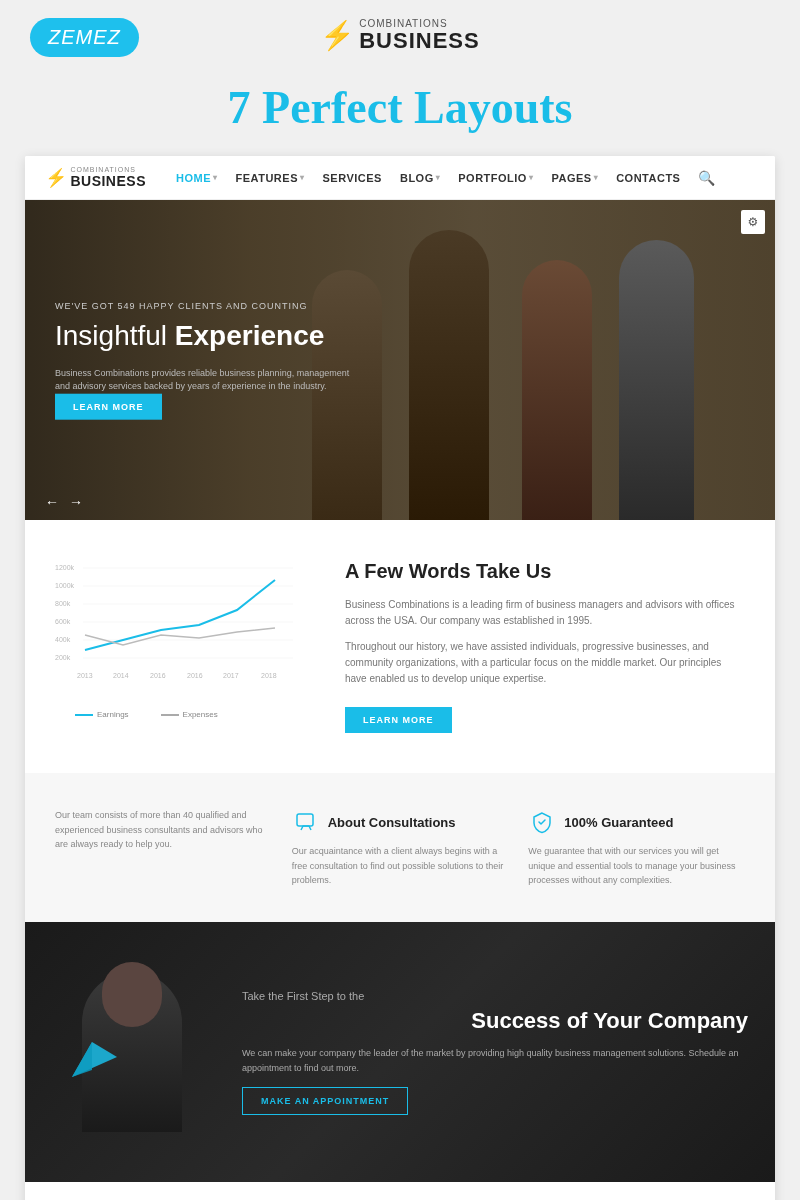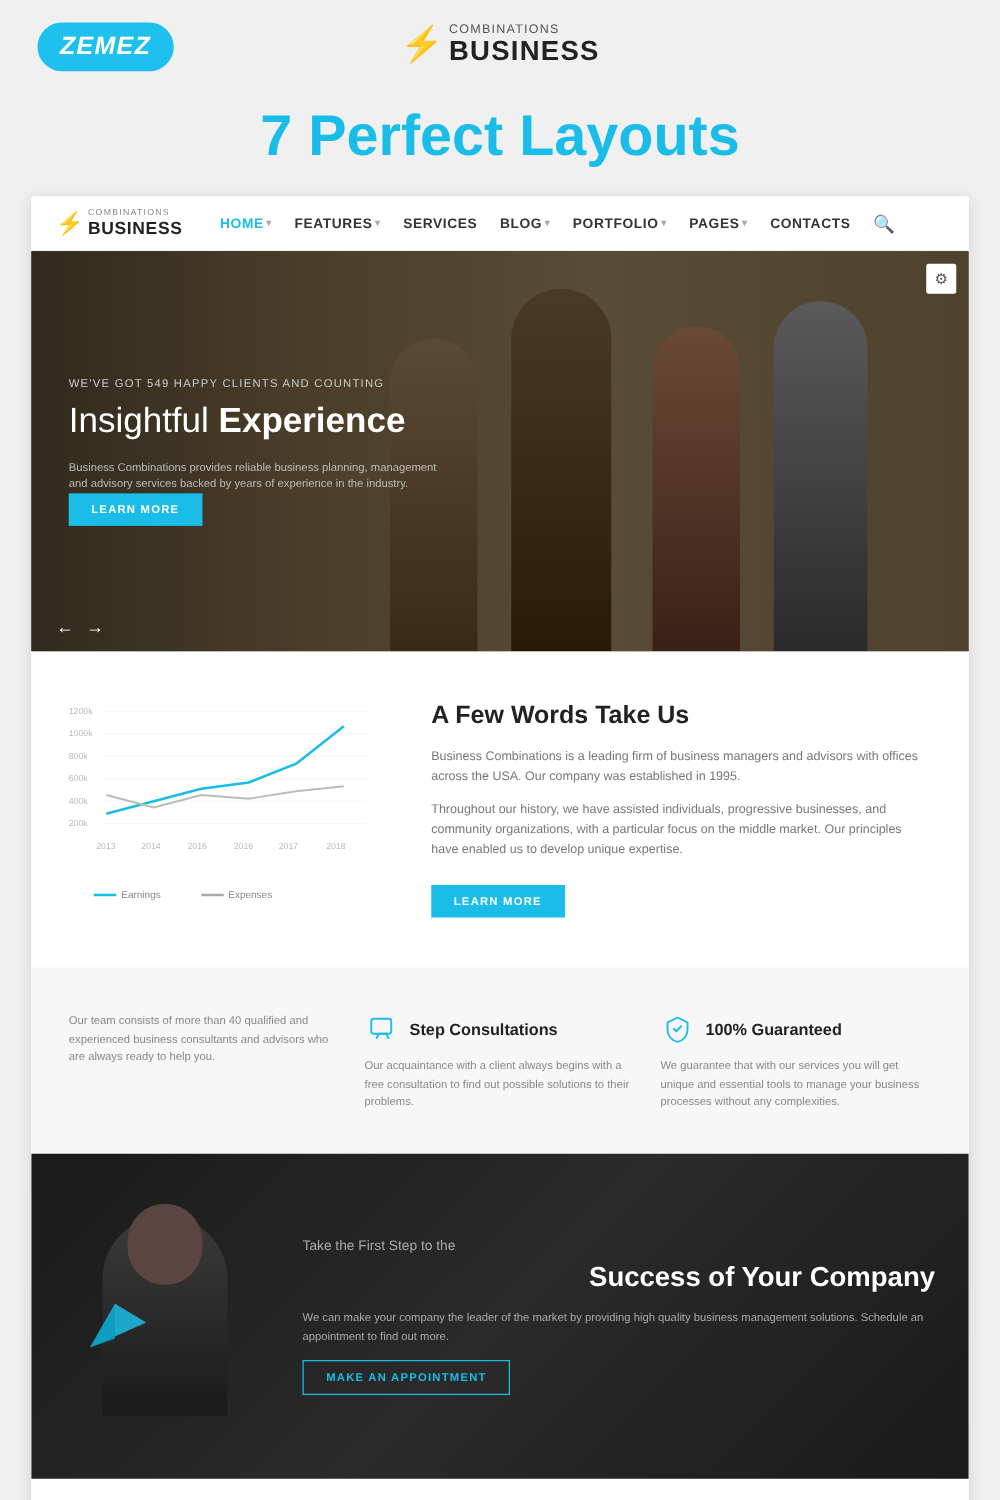--- a/index.html
+++ b/index.html
@@ -22,21 +22,21 @@
     }
     .zemez-logo {
       position: absolute;
       left: 30px;
       top: 18px;
       background: #1ec0ed;
       border-radius: 22px;
       padding: 8px 18px;
       color: #fff;
       font-size: 20px;
-      font-weight: 700;
+      font-weight: 400;
       letter-spacing: 1px;
       font-style: italic;
     }
     .brand-logo {
       display: flex;
       align-items: center;
       gap: 4px;
     }
     .brand-logo-icon {
       color: #1ec0ed;
@@ -61,20 +61,21 @@
       color: #222;
       letter-spacing: 1px;
       text-transform: uppercase;
     }
 
     
     .hero-title-section {
       text-align: center;
       padding: 18px 0 22px;
       background: #f0f0f0;
+      font-family: Liberation Serif, serif;
     }
     .hero-title {
       font-size: 46px;
       font-weight: 700;
       color: #1abde8;
       letter-spacing: 0;
     }
 
     
     .preview-card {
@@ -524,21 +525,21 @@
       <p class="feature-text">Our team consists of more than 40 qualified and experienced business consultants and advisors who are always ready to help you.</p>
     </div>
     <div class="feature-item">
       <div class="feature-icon-row">
         <div class="feature-icon">
           <svg width="24" height="24" viewBox="0 0 24 24" fill="none">
             <rect x="3" y="4" width="16" height="12" rx="2" stroke="#1abde8" stroke-width="1.5"></rect>
             <path d="M7 20l2-4h6l2 4" stroke="#1abde8" stroke-width="1.5" stroke-linejoin="round"></path>
           </svg>
         </div>
-        <span class="feature-title">Step Consultations</span>
+        <span class="feature-title">About Consultations</span>
       </div>
       <p class="feature-text">Our acquaintance with a client always begins with a free consultation to find out possible solutions to their problems.</p>
     </div>
     <div class="feature-item">
       <div class="feature-icon-row">
         <div class="feature-icon">
           <svg width="24" height="24" viewBox="0 0 24 24" fill="none">
             <path d="M12 3L4 7v6c0 4.4 3.4 8.5 8 9.5 4.6-1 8-5.1 8-9.5V7L12 3z" stroke="#1abde8" stroke-width="1.5"></path>
             <path d="M9 12l2 2 4-4" stroke="#1abde8" stroke-width="1.5" stroke-linecap="round" stroke-linejoin="round"></path>
           </svg>

